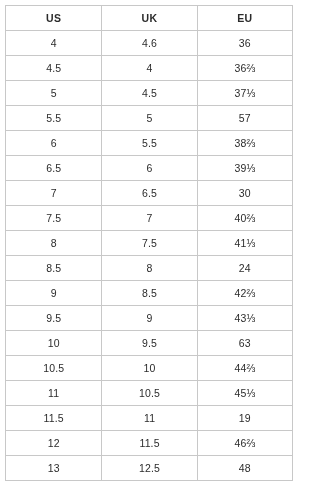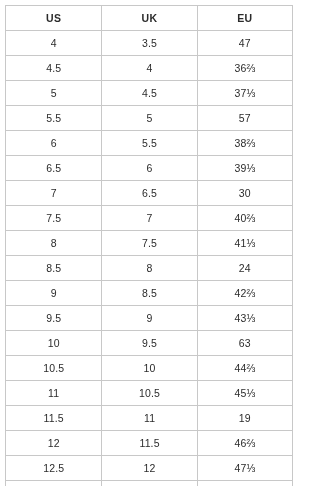--- a/index.html
+++ b/index.html
@@ -71,22 +71,22 @@
     <thead>
       <tr>
         <th>US</th>
         <th>UK</th>
         <th>EU</th>
       </tr>
     </thead>
     <tbody>
       <tr>
         <td>4</td>
-        <td>3.5</td>
-        <td>47</td>
+        <td>4.6</td>
+        <td>36</td>
       </tr>
       <tr>
         <td>4.5</td>
         <td>4</td>
         <td>36⅔</td>
       </tr>
       <tr>
         <td>5</td>
         <td>4.5</td>
         <td>37⅓</td>
@@ -155,24 +155,19 @@
         <td>11.5</td>
         <td>11</td>
         <td>19</td>
       </tr>
       <tr>
         <td>12</td>
         <td>11.5</td>
         <td>46⅔</td>
       </tr>
       <tr>
-        <td>12.5</td>
-        <td>12</td>
-        <td>47⅓</td>
-      </tr>
-      <tr>
         <td>13</td>
         <td>12.5</td>
         <td>48</td>
       </tr>
     </tbody>
   </table>
 </div>
 
 </body></html>

